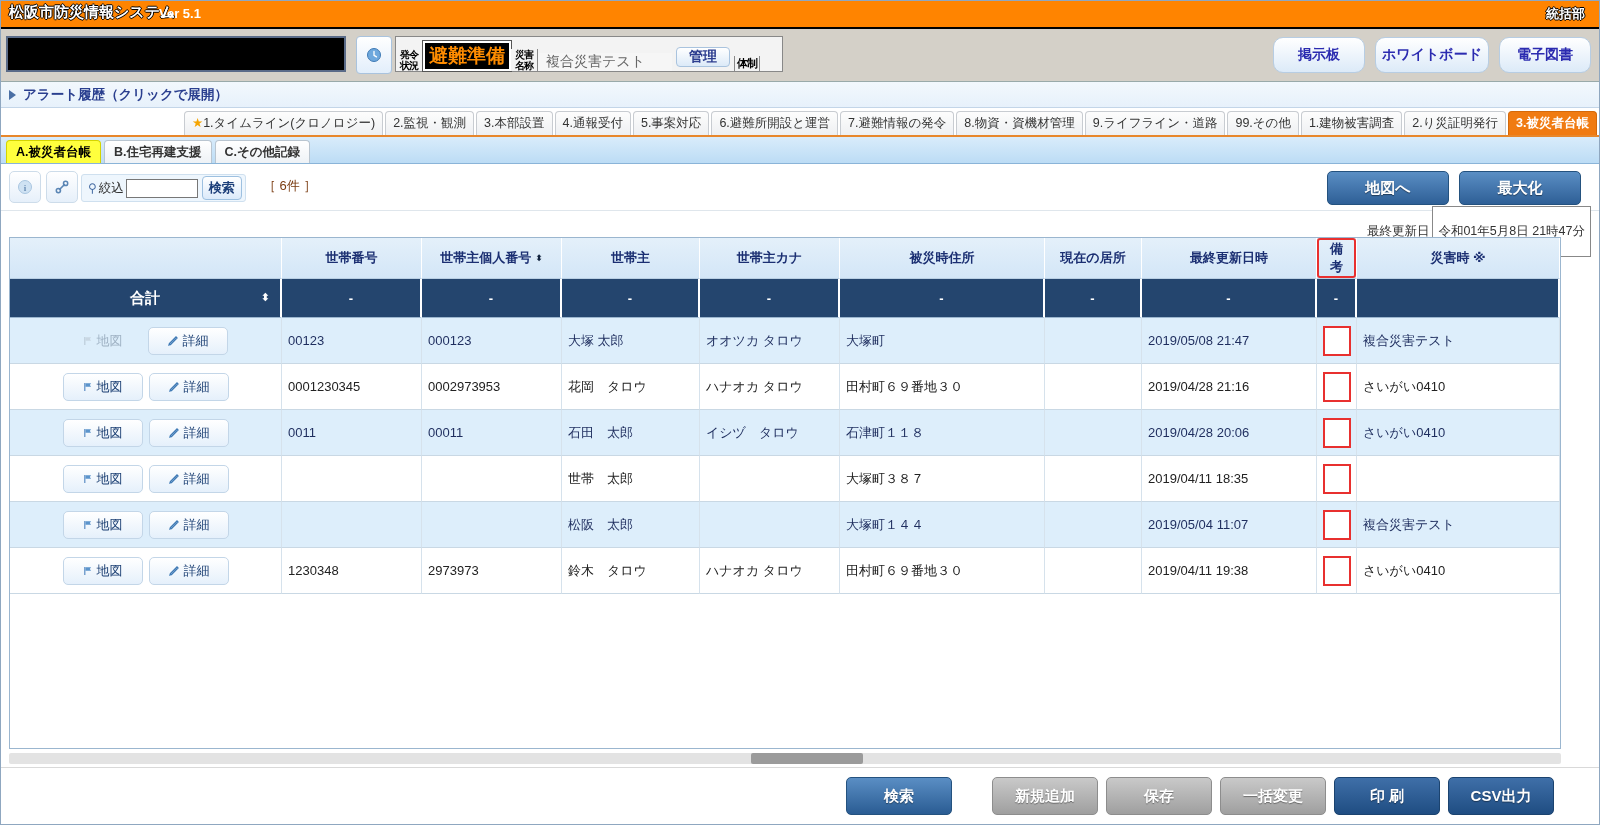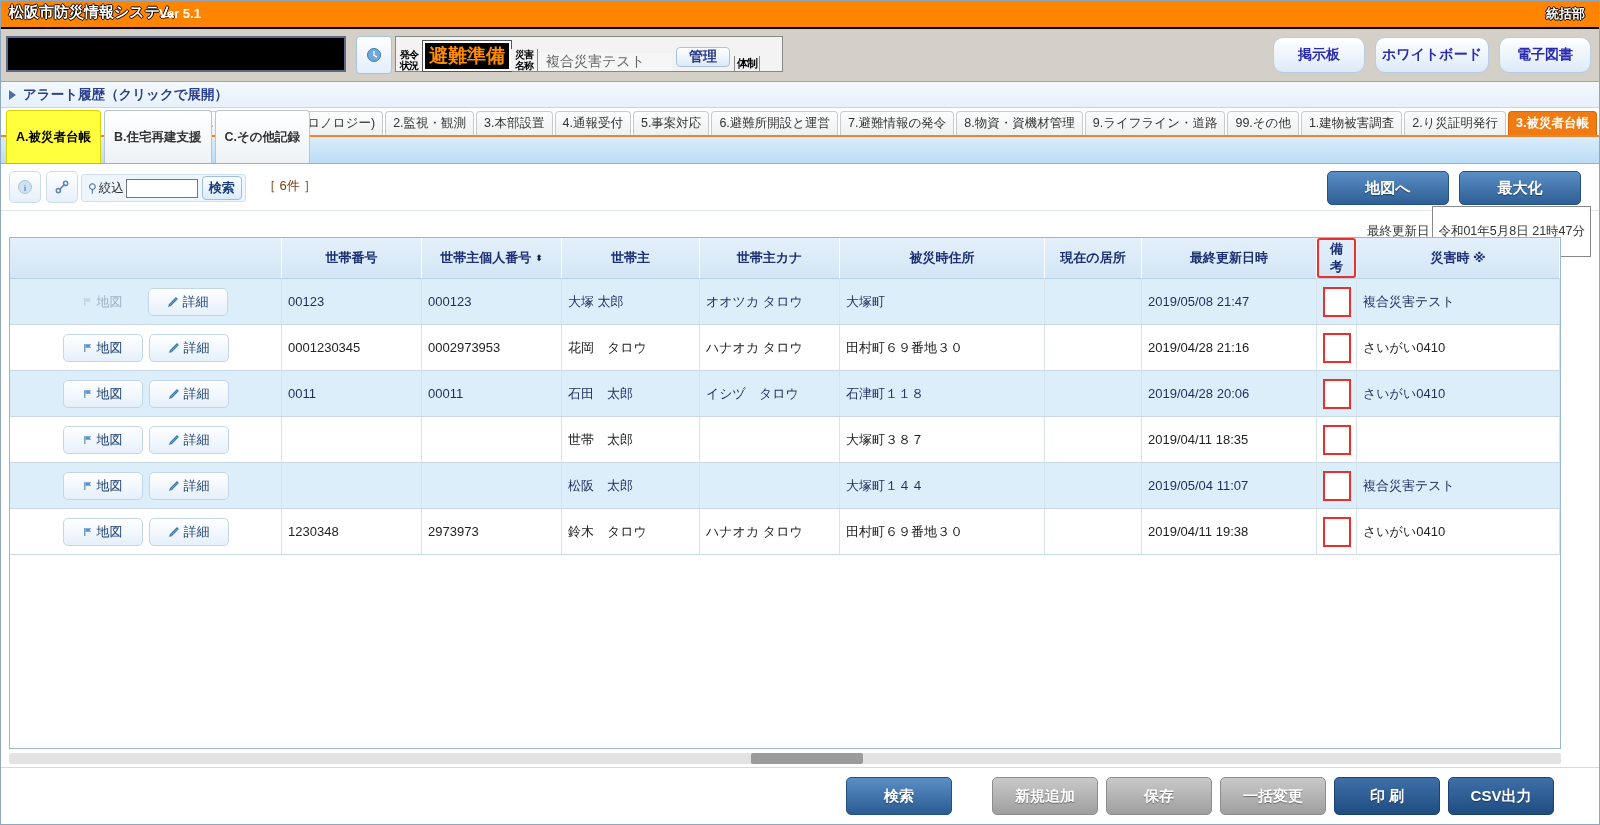--- a/index.html
+++ b/index.html
@@ -65,21 +65,21 @@
   .mtab{height:23px;line-height:23px;padding:0 7px;margin-right:2px;font-size:12.5px;color:#333;
         background:linear-gradient(#fdfdfd,#eef0f2);border:1px solid #c8ccd1;border-bottom:none;
         border-radius:4px 4px 0 0;white-space:nowrap;cursor:pointer;}
   .mtab.star{color:#333;}
   .mtab.star .s{color:#f5a400;}
   .mtab.active{background:#f07b12;color:#fff;font-weight:bold;border-color:#d4690a;}
 
   
   .subtabs{height:26px;background:linear-gradient(#d9ecfb,#bcdcf5);display:flex;align-items:flex-end;
            padding-left:5px;border-bottom:1px solid #8ab4d8;}
-  .stab{height:22px;line-height:22px;padding:15px 9px;margin-right:3px;font-size:12.5px;font-weight:bold;
+  .stab{height:22px;line-height:22px;padding:0 9px;margin-right:3px;font-size:12.5px;font-weight:bold;
         color:#333;background:linear-gradient(#ffffff,#eef2f6);border:1px solid #b9c5d0;border-bottom:none;
         border-radius:4px 4px 0 0;white-space:nowrap;cursor:pointer;}
   .stab.active{background:#ffff3d;border-color:#d4d400;color:#000;}
 
   
   .worktool{height:46px;position:relative;background:#fff;border-bottom:1px solid #dfe6ec;}
   .rnd-btn{position:absolute;top:7px;width:30px;height:30px;border-radius:5px;
            background:linear-gradient(#ffffff,#e6f0fa);border:1px solid #cddcea;
            display:flex;align-items:center;justify-content:center;cursor:pointer;}
   .filter-box{position:absolute;left:80px;top:10px;height:26px;display:flex;align-items:center;
@@ -292,20 +292,32 @@
               </span></th>
             <th class="marked"><span class="thin">
                 <span>備考</span>
               </span></th>
             <th><span class="thin">
                 <span>災害時 ※</span>
               </span></th>
           </tr>
         </thead>
       <tbody id="grid-body">
+          <tr class="total">
+            <td class="first"><span>合計</span><span class="arr" style="font-size: 11px;">⬍</span></td>
+            <td>-</td>
+            <td>-</td>
+            <td>-</td>
+            <td>-</td>
+            <td>-</td>
+            <td>-</td>
+            <td>-</td>
+            <td>-</td>
+            <td></td>
+          </tr>
           <tr class="data odd">
             <td class="actions"><span class="cellbtn disabled">
                 <svg class="flag" width="11" height="11" viewBox="0 0 11 11">
                   <path d="M2 1v9" stroke="#b9c8d6" stroke-width="1.2"></path>
                   <path d="M2.7 1.3h6.2l-1.4 2 1.4 2H2.7z" fill="#c9d7e3"></path>
                 </svg>
                 <span>地図</span>
               </span><span class="cellbtn">
                 <svg width="12" height="12" viewBox="0 0 12 12">
                   <path d="M2 10l1.4-.4L10 3l-1-1-6.6 6.6z" fill="none" stroke="#3f7ab5" stroke-width="1.3"></path>

